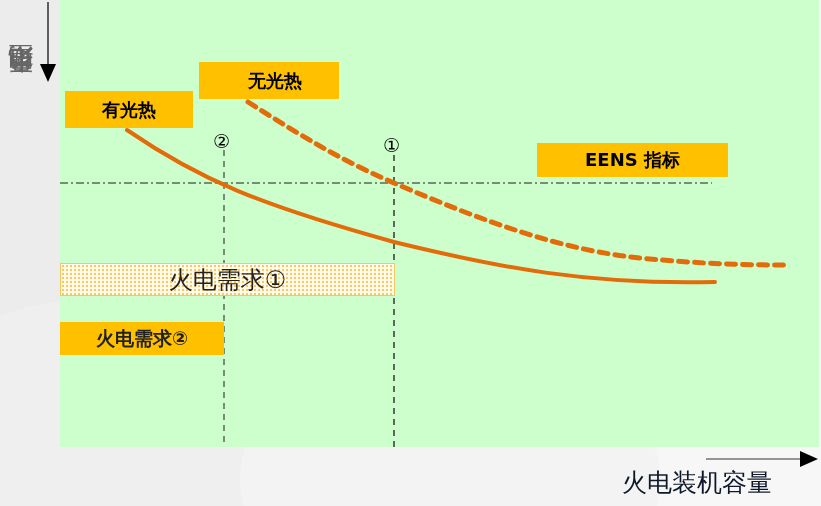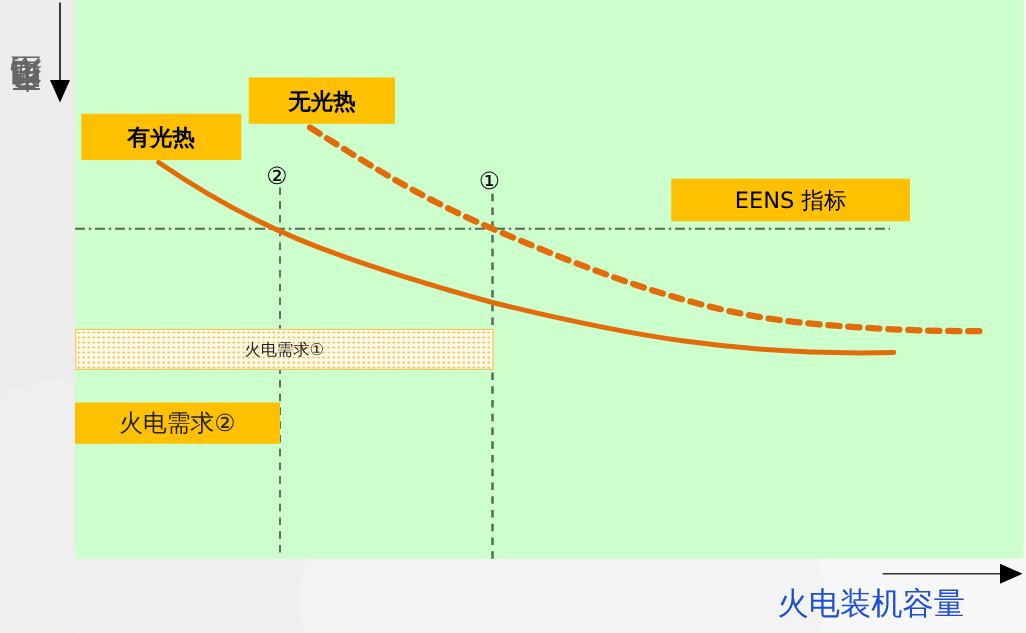--- a/index.html
+++ b/index.html
@@ -14,35 +14,35 @@
   .plot {
     position:absolute; left:60px; top:0; width:759px; height:447px;
     background:#ccffcc;
   }
   .y-title {
     position:absolute; left:4px; top:6px; width:40px; height:170px;
     writing-mode:vertical-rl; transform:rotate(180deg);
     font-size:25px; color:#666; letter-spacing:1px; text-align:center;
   }
   .x-title {
-    position:absolute; left:622px; top:466px; font-size:25px; color:#1d4ed8;
+    position:absolute; left:622px; top:466px; font-size:25px; color:#0f172a;
   }
   .label-box {
     position:absolute; background:#ffc000; color:#000;
-    display:flex; align-items:center; justify-content:center;
+    display:flex; align-items:center; justify-content:center;font-weight:bold;
   }
   .bold { font-weight:bold; font-size:18px; }
   .demand1 {
     position:absolute; left:60px; top:263px; width:333px; height:31px;
     border:1px solid #f6c660;
     background-color:#fffbe8;
     background-image:radial-gradient(#f8c865 0.9px, transparent 1px);
     background-size:4px 4px;
     display:flex; align-items:center; justify-content:center;
-    font-size:13px; color:#222;
+    font-size:24px; color:#222;
   }
   .circ { position:absolute; font-size:19px; color:#000; }
   svg.overlay { position:absolute; left:0; top:0; }
 </style>
 </head>
 <body>
 
 <div class="bg-shape2"></div>
 <div class="bg-shape1"></div>
 <div class="bg-shape3"></div>
@@ -64,20 +64,20 @@
   <polygon points="40,64 56,64 48,82" fill="#000"></polygon>
 
   <line x1="706" y1="459" x2="805" y2="459" stroke="#333" stroke-width="1.2"></line>
   <polygon points="800,451 818,459 800,467" fill="#000"></polygon>
 </svg>
 
 <div class="y-title">电力不足期望</div>
 <div class="x-title">火电装机容量</div>
 
 <div class="label-box bold" style="left:65px;top:91px;width:128px;height:37px;">有光热</div>
-<div class="label-box bold" style="left:199px;top:62px;width:117px;height:37px;">无光热</div>
+<div class="label-box bold" style="left:199px;top:62px;width:128px;height:37px;padding-left:12px;">无光热</div>
 <div class="label-box" style="left:537px;top:143px;width:191px;height:34px;font-size:18px;">EENS 指标</div>
 
 <div class="demand1">火电需求①</div>
 <div class="label-box" style="left:60px;top:322px;width:164px;height:33px;font-size:19px;color:#222;">火电需求②</div>
 
 <div class="circ" style="left:213px;top:130px;">②</div>
 <div class="circ" style="left:383px;top:134px;">①</div>
 
 </body></html>

